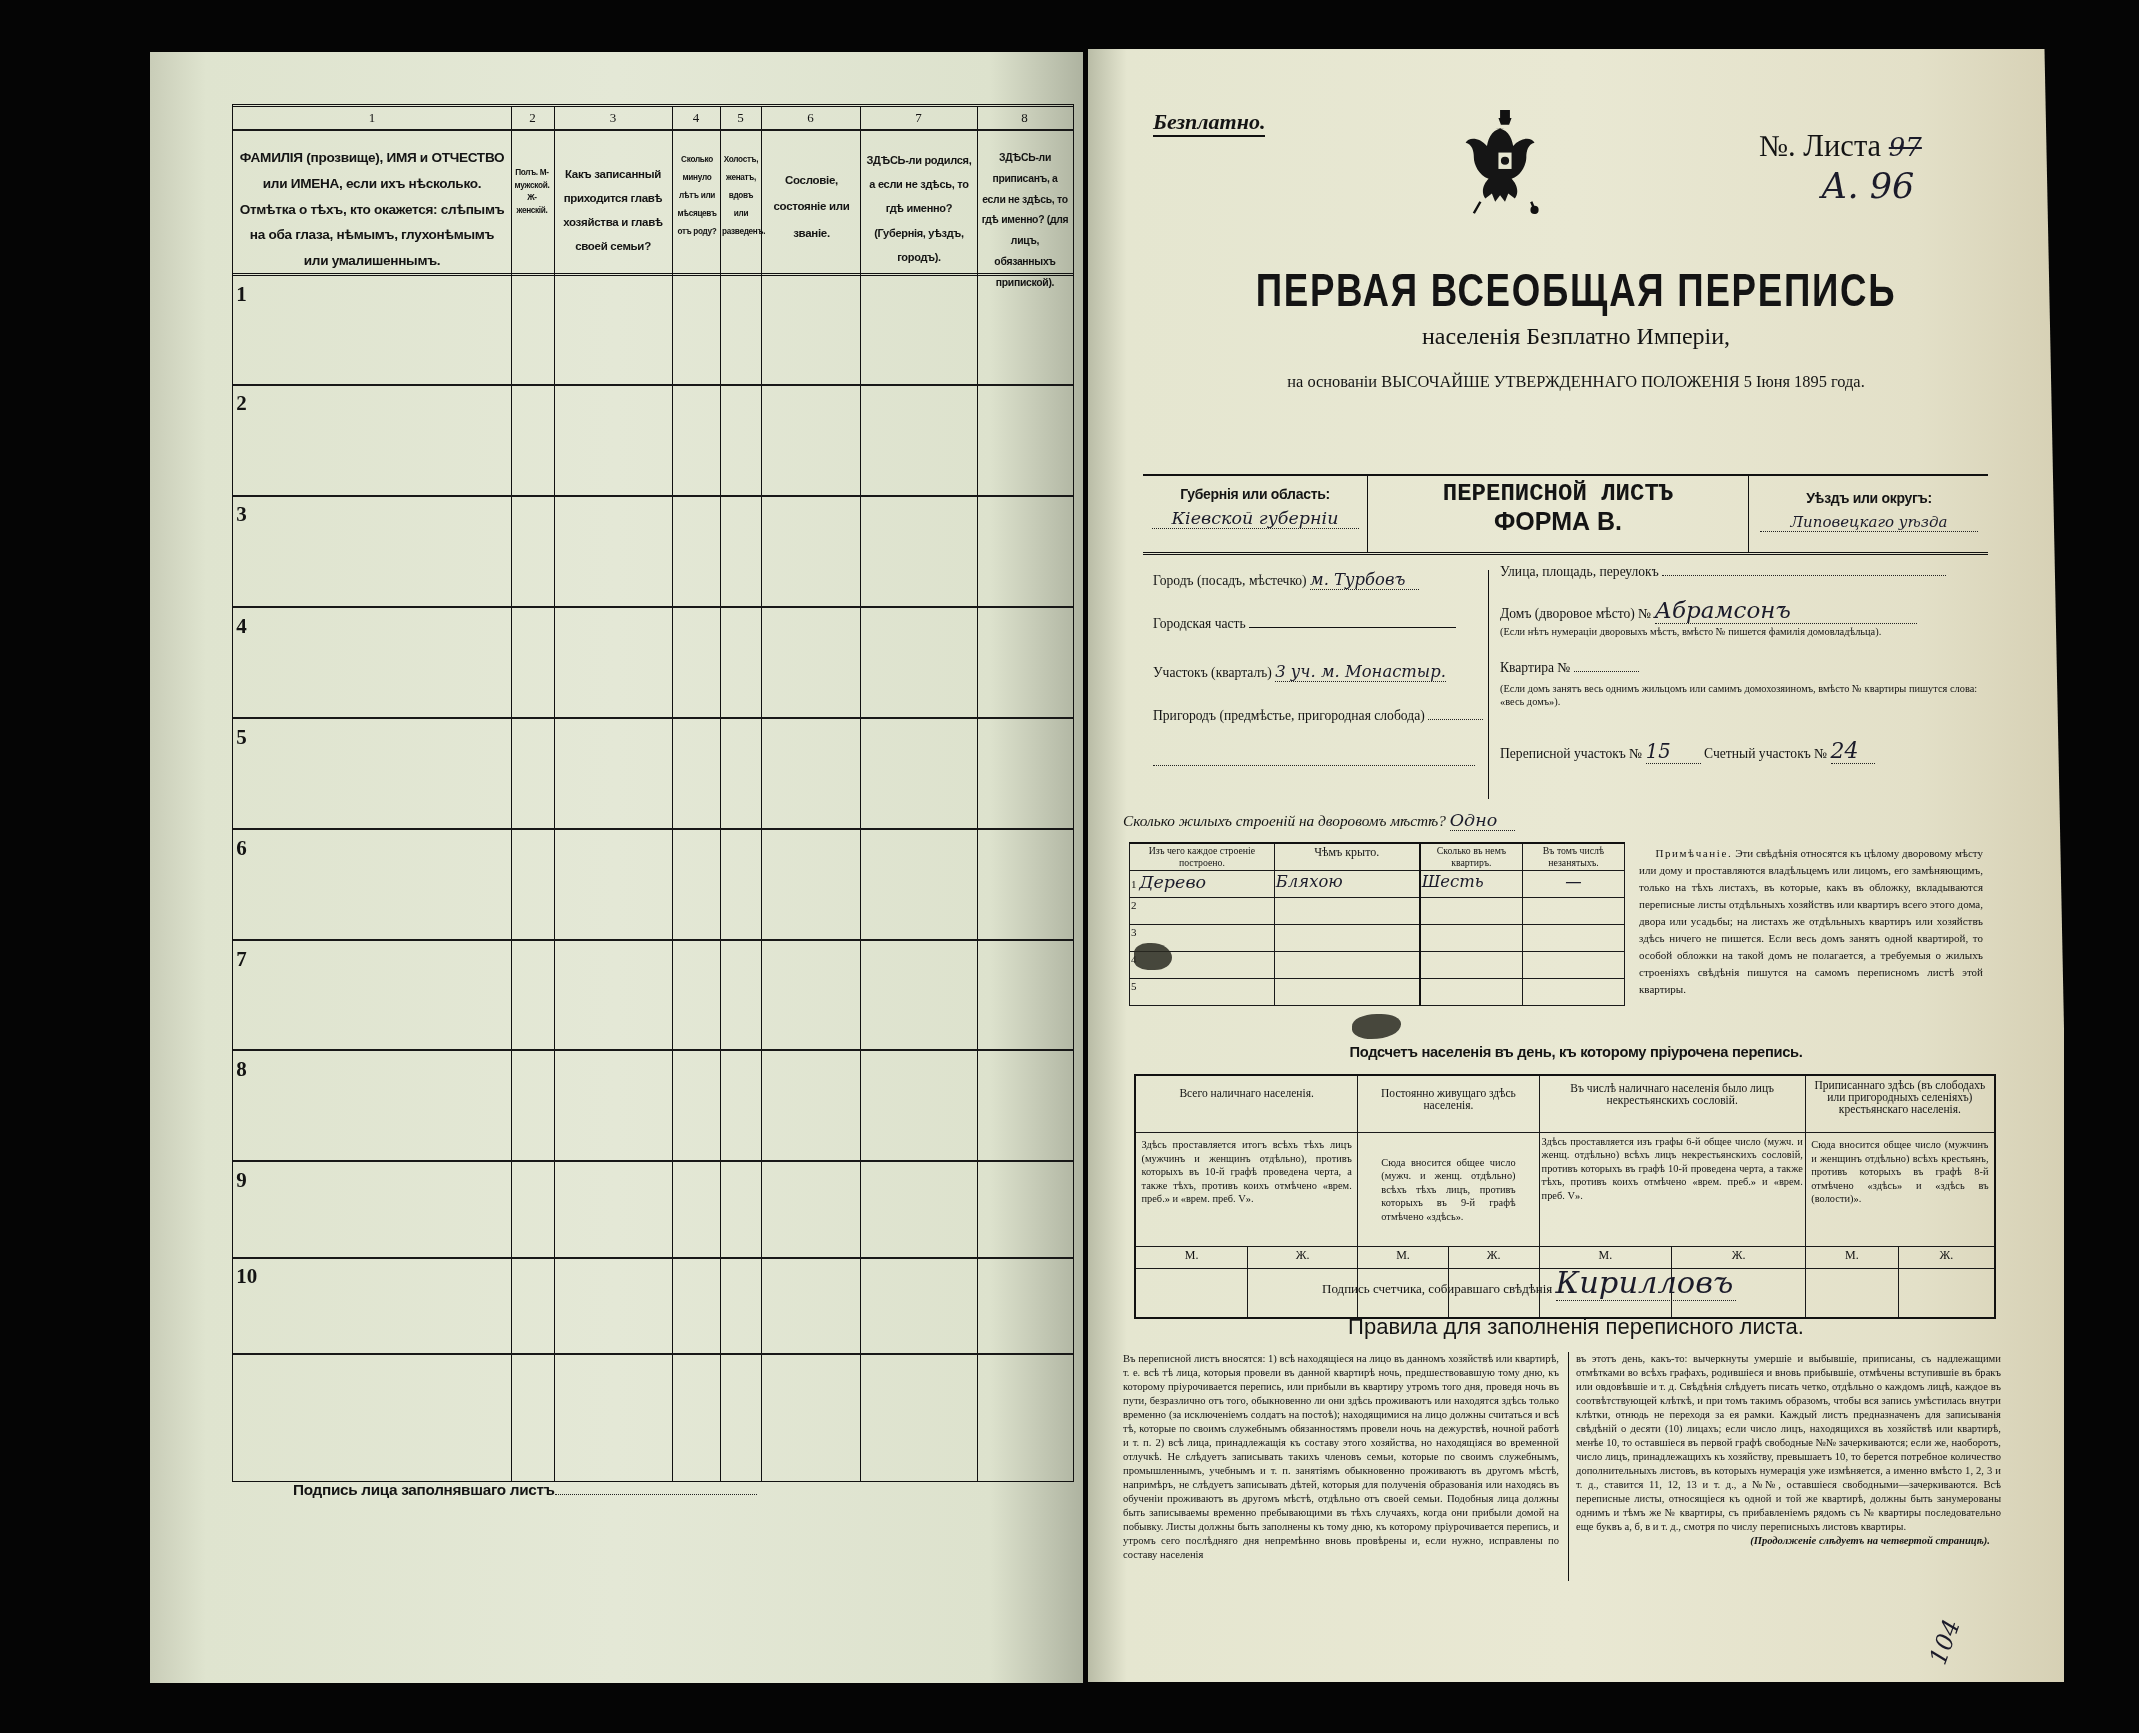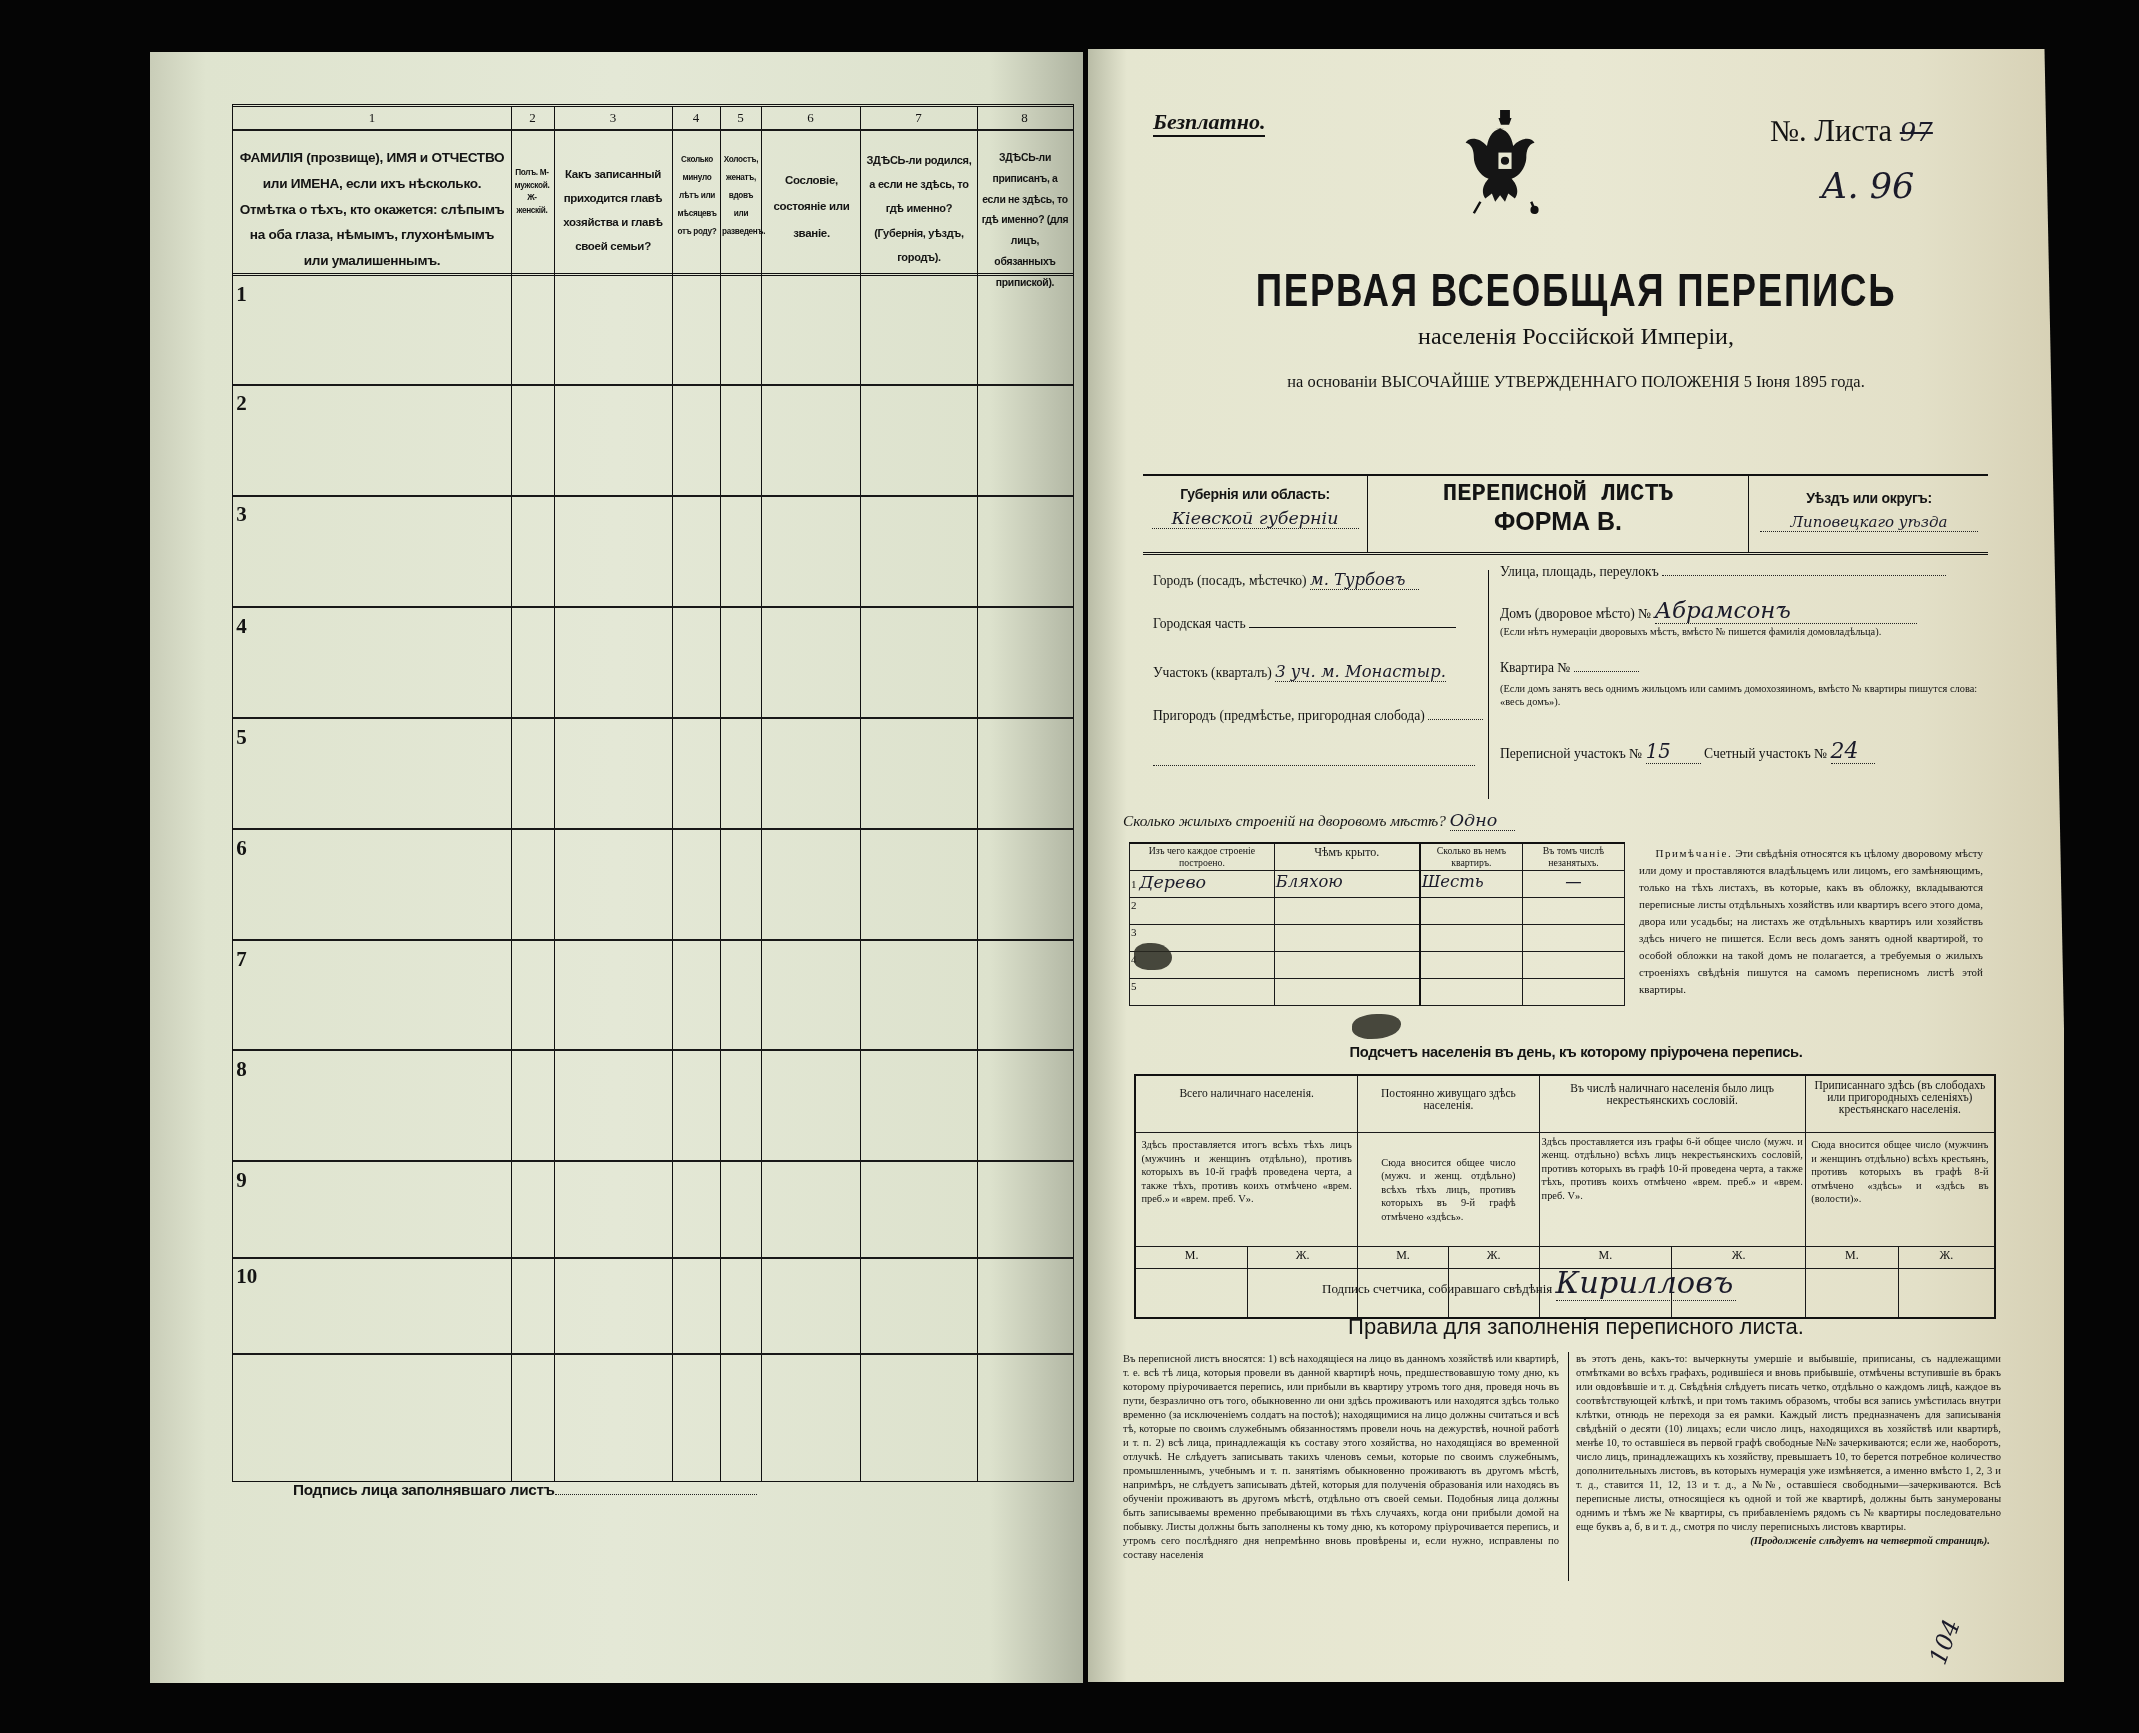--- a/index.html
+++ b/index.html
@@ -98,29 +98,29 @@
     <svg viewBox="0 0 100 150" width="82" height="125">
       <path d="M44 6h12v10H44z M42 16h16l-3 8H45z" fill="#111"></path>
       <path d="M50 28c-14 0-20 10-22 22-8-10-22-12-26-4 8 2 10 10 10 18s6 22 18 26c-6 6-10 16-4 24l8-6 4 10 6-8 6 8 4-10 8 6c6-8 2-18-4-24 12-4 18-18 18-26s2-16 10-18c-4-8-18-6-26 4-2-12-8-22-22-22z" fill="#151515"></path>
       <rect x="42" y="58" width="16" height="20" fill="#e6e6d0"></rect>
       <circle cx="50" cy="68" r="5" fill="#151515"></circle>
       <path d="M20 118l-8 14M82 118l6 14" stroke="#111" stroke-width="3"></path>
       <circle cx="86" cy="128" r="5" fill="#111"></circle>
     </svg>
   </div>
 
-  <div class="abs" style="left:671px;top:65px;font-size:30.5px;font-family:'Liberation Serif',serif;margin-left:11px;">
+  <div class="abs" style="left:671px;top:80px;font-size:30.5px;font-family:'Liberation Serif',serif;">
     <span>№. Листа</span>
     <span class="hand" style="font-size:26px;text-decoration:line-through;">97</span>
   </div>
   <div class="abs hand" style="left:733px;top:117px;font-size:35px;">А. 96</div>
 
   <div class="abs" style="left:0;width:976px;top:213px;text-align:center;">
     <div class="title-big">ПЕРВАЯ ВСЕОБЩАЯ ПЕРЕПИСЬ</div>
-    <div style="font-size:24px;margin-top:5.5px;">населенія Россійской Имперіи,</div>
+    <div style="font-size:24px;margin-top:5.5px;">населенія Безплатно Имперіи,</div>
     <div style="font-size:16.4px;margin-top:22px;">на основаніи ВЫСОЧАЙШЕ УТВЕРЖДЕННАГО ПОЛОЖЕНІЯ 5 Іюня 1895 года.</div>
   </div>
 
   <div class="abs" style="left:55px;top:425px;width:845px;height:76px;border-top:2.7px solid #111;border-bottom:3.3px double #111;">
     <div class="abs" style="left:0;top:0;width:224px;height:76px;border-right:1.6px solid #111;text-align:center;">
       <div class="field cond" style="margin-top:9.8px;font-size:14px;">Губернія или область:</div>
       <div class="hand dots" style="font-size:17.5px;width:207px;margin-top:6.5px;">Кіевской губерніи</div>
     </div>
     <div class="abs" style="left:224px;top:0;width:382px;height:76px;text-align:center;">
       <div style="font-size:24px;font-weight:bold;margin-top:4.4px;font-family:Liberation Mono, monospace;">ПЕРЕПИСНОЙ ЛИСТЪ</div>

